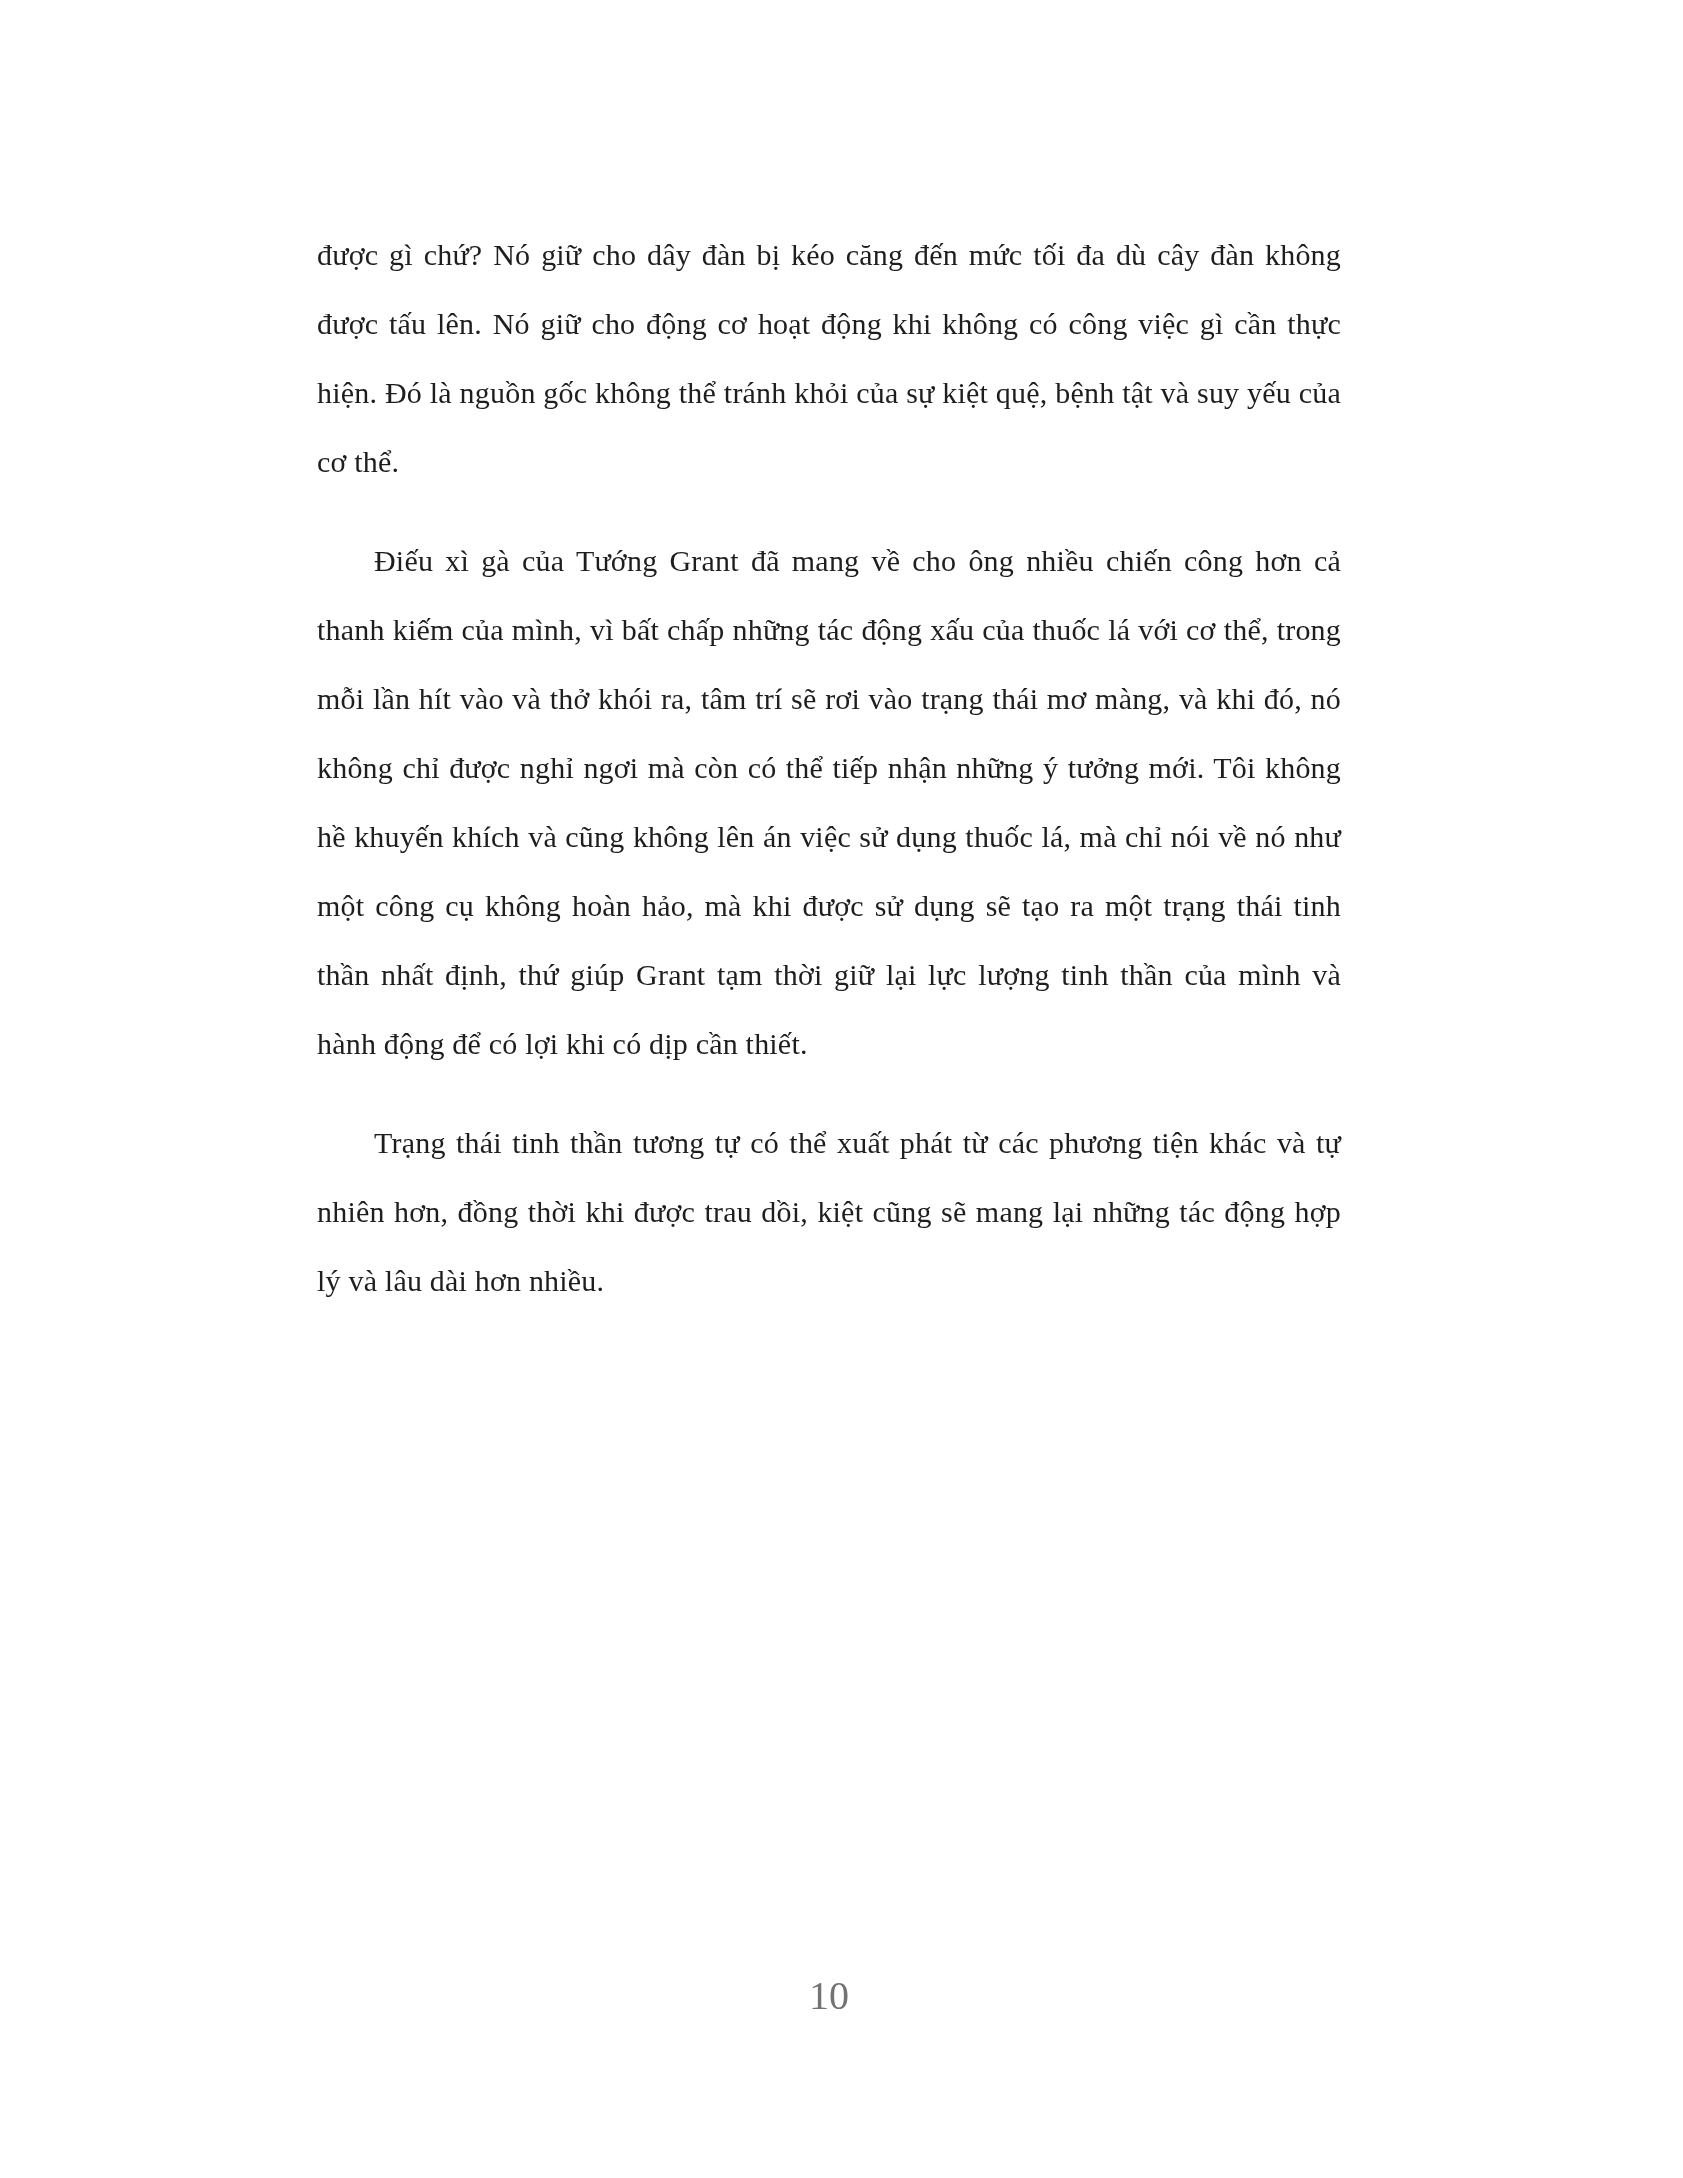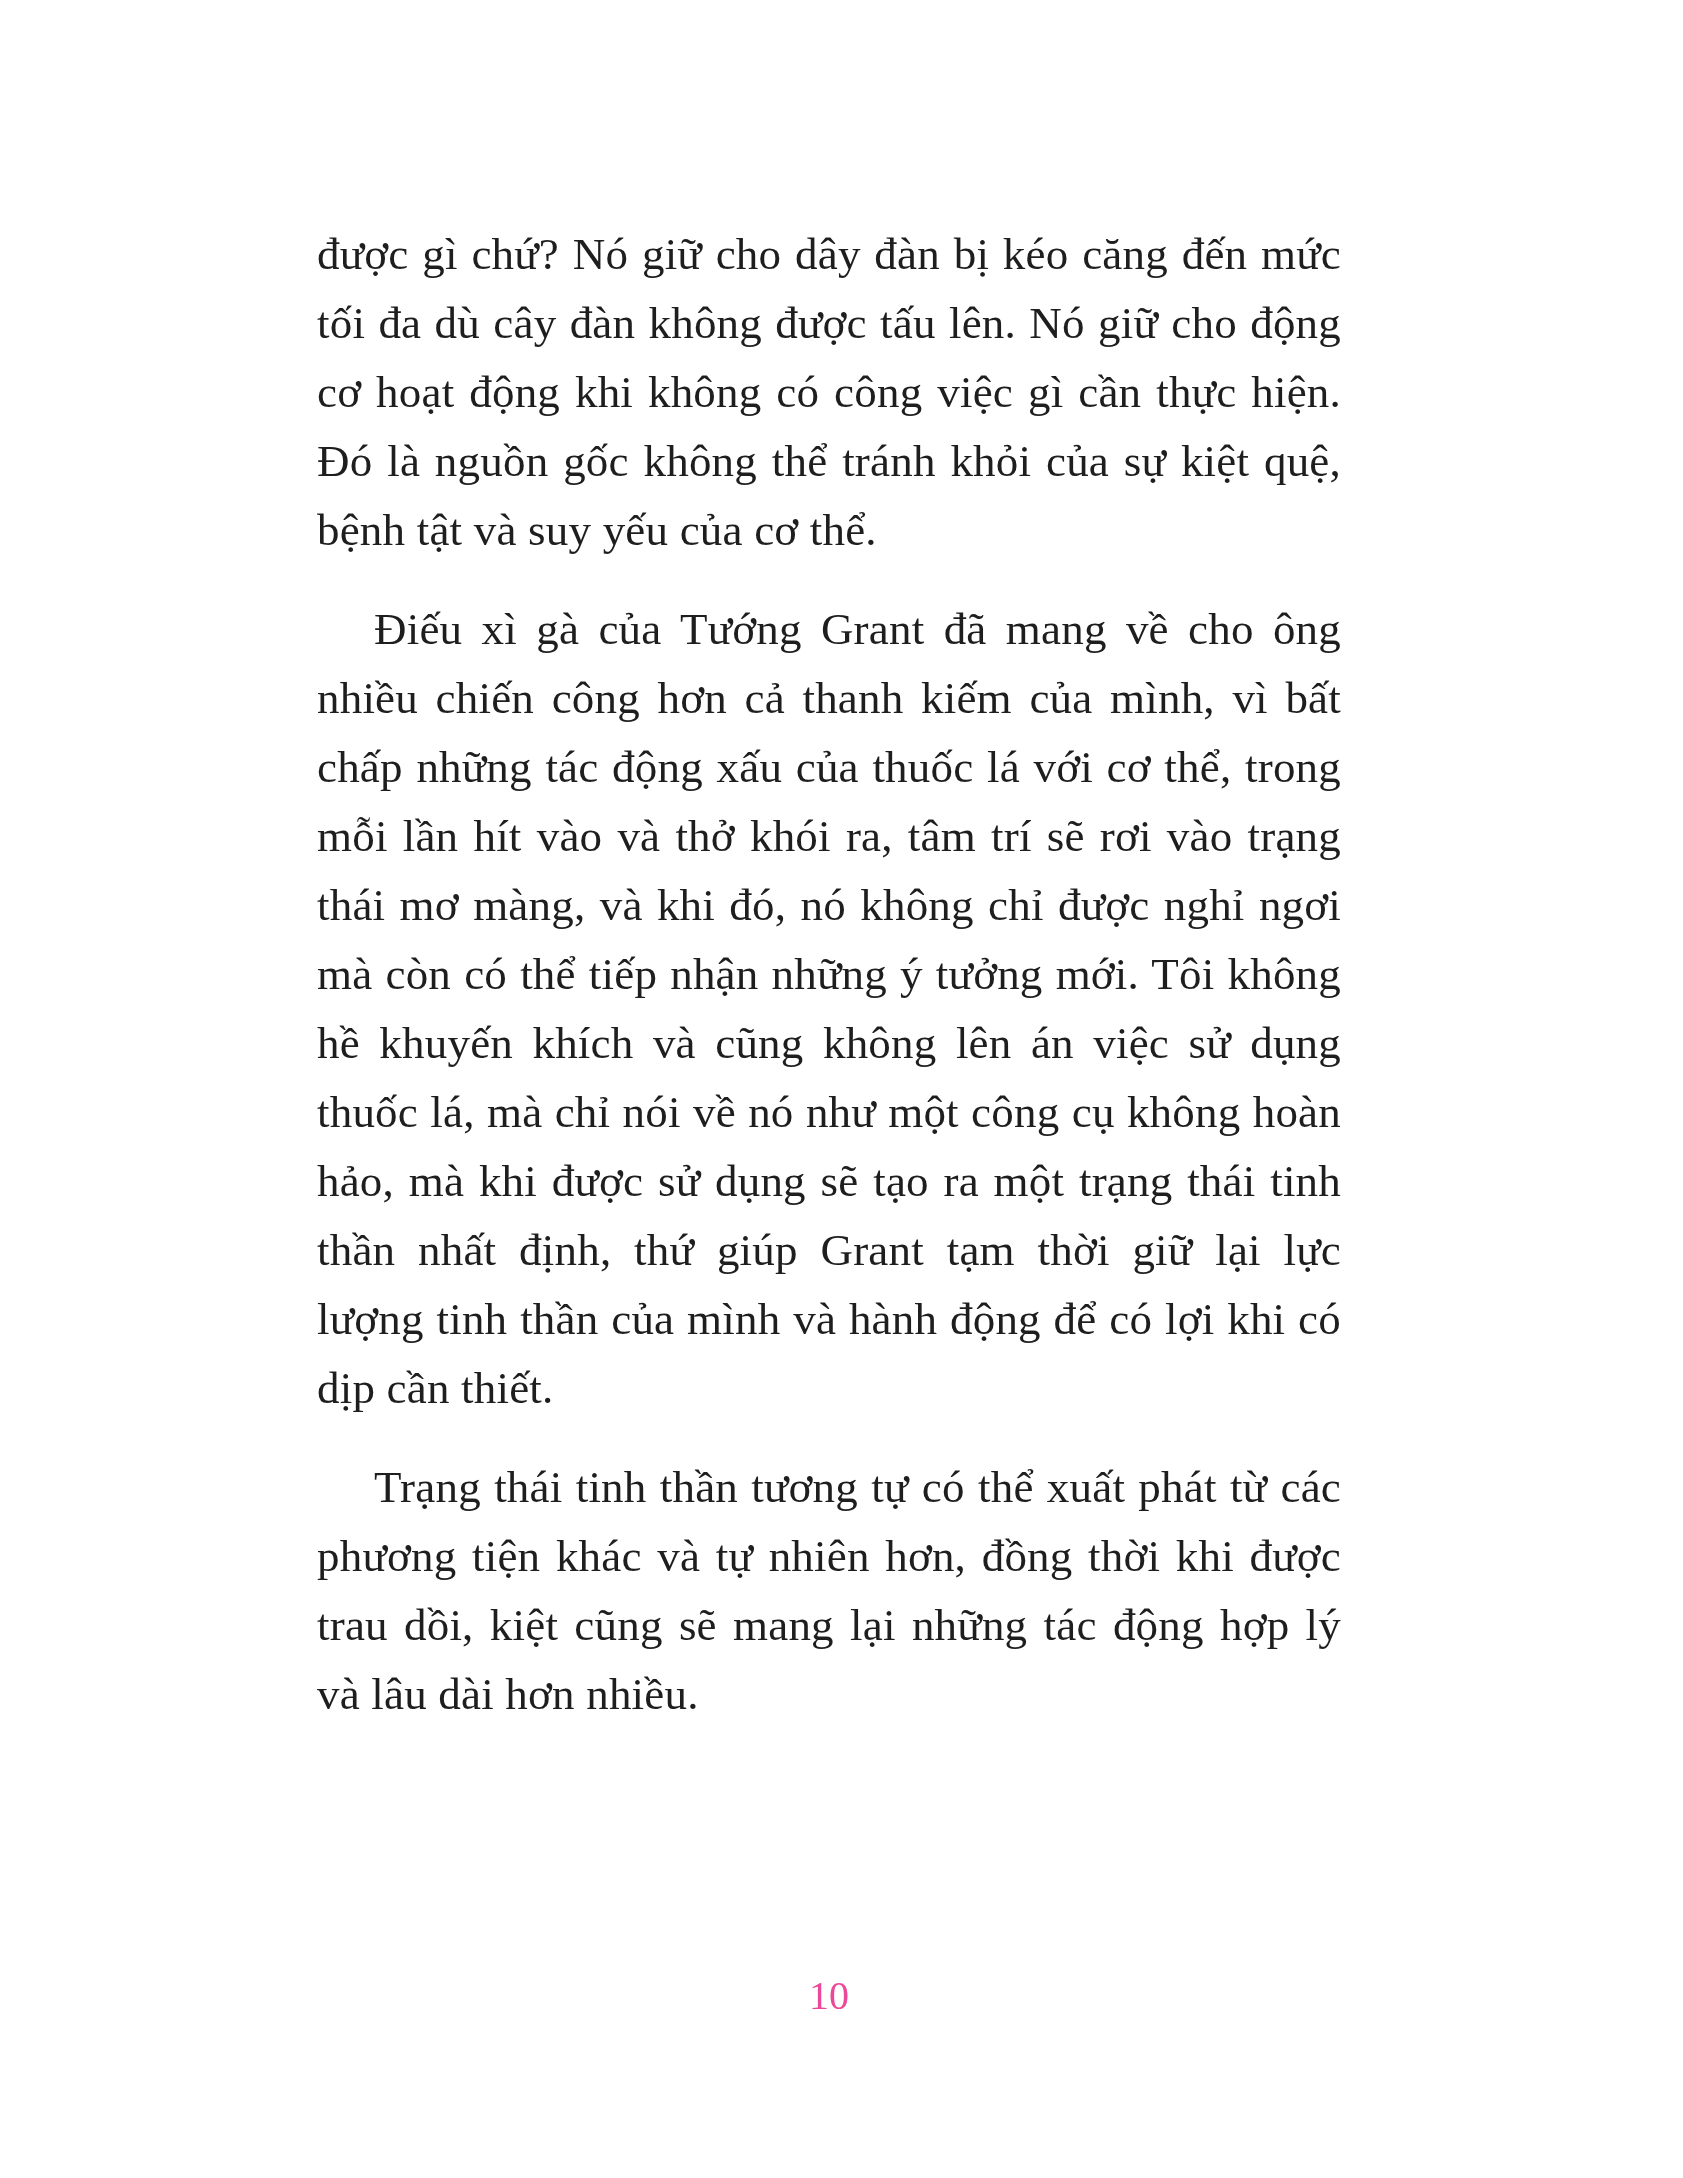--- a/index.html
+++ b/index.html
@@ -15,40 +15,40 @@
     font-family: "Liberation Serif", "DejaVu Serif", serif;
     color: #1e1e1e;
     overflow: hidden;
   }
   .text-block {
     position: absolute;
     left: 317px;
     top: 220px;
     width: 1024px;
     text-align: justify;
-    font-size: 45px;
+    font-size: 30px;
     line-height: 69px;
     letter-spacing: 0.2px;
   }
   .para {
     margin: 0 0 30px 0;
     text-indent: 0;
   }
   .para.indent {
     text-indent: 57px;
   }
   .page-number {
     position: absolute;
     top: 1972px;
     left: 317px;
     width: 1024px;
     text-align: center;
     font-size: 40px;
     line-height: 48px;
-    color: #ec4899;
+    color: #737373;
   }
 </style>
 </head>
 <body>
 
 <div class="page">
   <div class="text-block">
     <p class="para">được gì chứ? Nó giữ cho dây đàn bị kéo căng đến mức tối đa dù cây đàn không được tấu lên. Nó giữ cho động cơ hoạt động khi không có công việc gì cần thực hiện. Đó là nguồn gốc không thể tránh khỏi của sự kiệt quệ, bệnh tật và suy yếu của cơ thể.</p>
     <p class="para indent">Điếu xì gà của Tướng Grant đã mang về cho ông nhiều chiến công hơn cả thanh kiếm của mình, vì bất chấp những tác động xấu của thuốc lá với cơ thể, trong mỗi lần hít vào và thở khói ra, tâm trí sẽ rơi vào trạng thái mơ màng, và khi đó, nó không chỉ được nghỉ ngơi mà còn có thể tiếp nhận những ý tưởng mới. Tôi không hề khuyến khích và cũng không lên án việc sử dụng thuốc lá, mà chỉ nói về nó như một công cụ không hoàn hảo, mà khi được sử dụng sẽ tạo ra một trạng thái tinh thần nhất định, thứ giúp Grant tạm thời giữ lại lực lượng tinh thần của mình và hành động để có lợi khi có dịp cần thiết.</p>
     <p class="para indent">Trạng thái tinh thần tương tự có thể xuất phát từ các phương tiện khác và tự nhiên hơn, đồng thời khi được trau dồi, kiệt cũng sẽ mang lại những tác động hợp lý và lâu dài hơn nhiều.</p>

